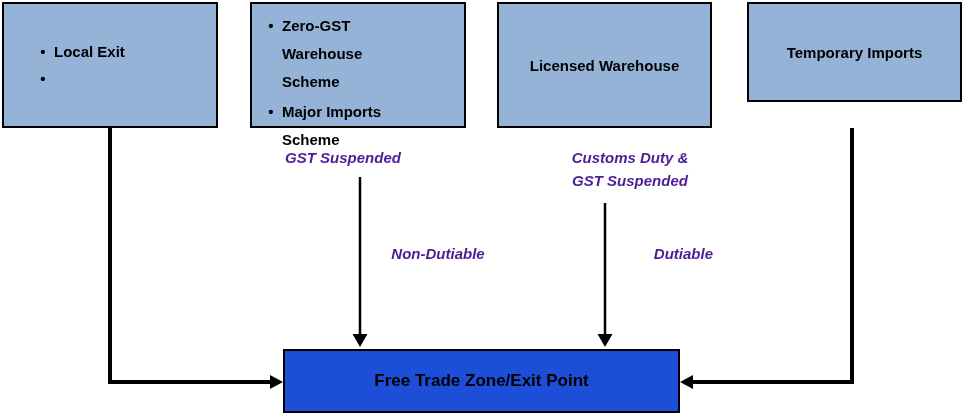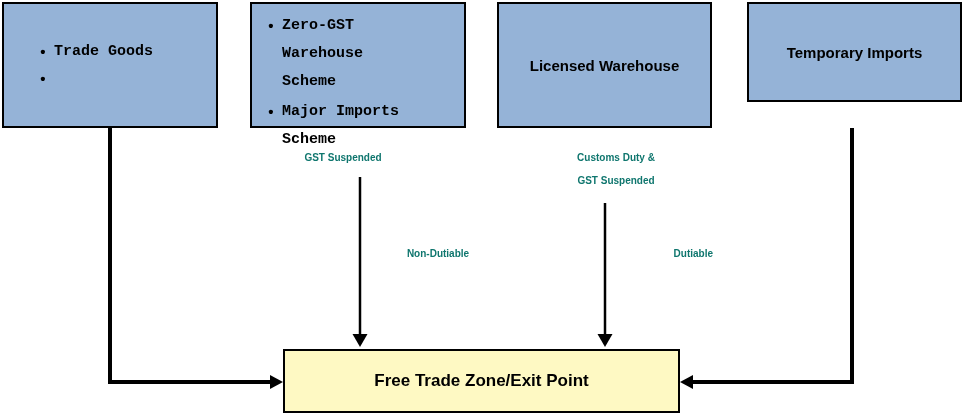--- a/index.html
+++ b/index.html
@@ -40,64 +40,65 @@
     align-items: flex-start;
     line-height: 27px;
   }
   .box2 .bullet-row { line-height: 28px; margin-bottom: 2px; }
   .bullet-glyph {
     width: 22px;
     flex: 0 0 22px;
     text-align: center;
     font-size: 15px;
   }
-  .bullet-text { display: inline-block; font-family: Liberation Mono, monospace; }
+  .bullet-text { display: inline-block; }
   .box2 .bullet-text { max-width: 132px; }
   .ann {
     position: absolute;
     font-weight: bold;
-    font-size: 10px;
+    font-size: 15px;
     line-height: 23px;
-    color: #0f766e;
+    color: #4c1d95;
     text-align: center;
+    font-style: italic;
   }
   .ann-gst-suspended { left: 253px; top: 146px; width: 180px; }
-  .ann-customs      { left: 526px; top: 146px; width: 180px; }
+  .ann-customs      { left: 540px; top: 146px; width: 180px; }
   .ann-non-dutiable { left: 373px; top: 242px; width: 130px; text-align: center; }
   .ann-dutiable     { left: 623px; top: 242px; width: 90px;  text-align: right; }
   .arrows-layer {
     position: absolute;
     left: 0; top: 0;
     width: 964px; height: 415px;
     pointer-events: none;
   }
   .dest-box {
     position: absolute;
     left: 283px; top: 349px;
     width: 397px; height: 64px;
-    background: #fef9c3;
+    background: #1d4ed8;
     border: 2px solid #000000;
     box-sizing: border-box;
     display: flex;
     align-items: center;
     justify-content: center;
     font-weight: bold;
     font-size: 17px;
     color: #000000;
   }
 </style>
 </head>
 <body>
 
 <div class="canvas">
 
   <div class="box box1">
     <div class="bullet-row">
       <span class="bullet-glyph">•</span>
-      <span class="bullet-text">Trade Goods</span>
+      <span class="bullet-text">Local Exit</span>
     </div>
     <div class="bullet-row">
       <span class="bullet-glyph">•</span>
     </div>
   </div>
 
   <div class="box box2">
     <div class="bullet-row">
       <span class="bullet-glyph">•</span>
       <span class="bullet-text">Zero-GST Warehouse Scheme</span>

